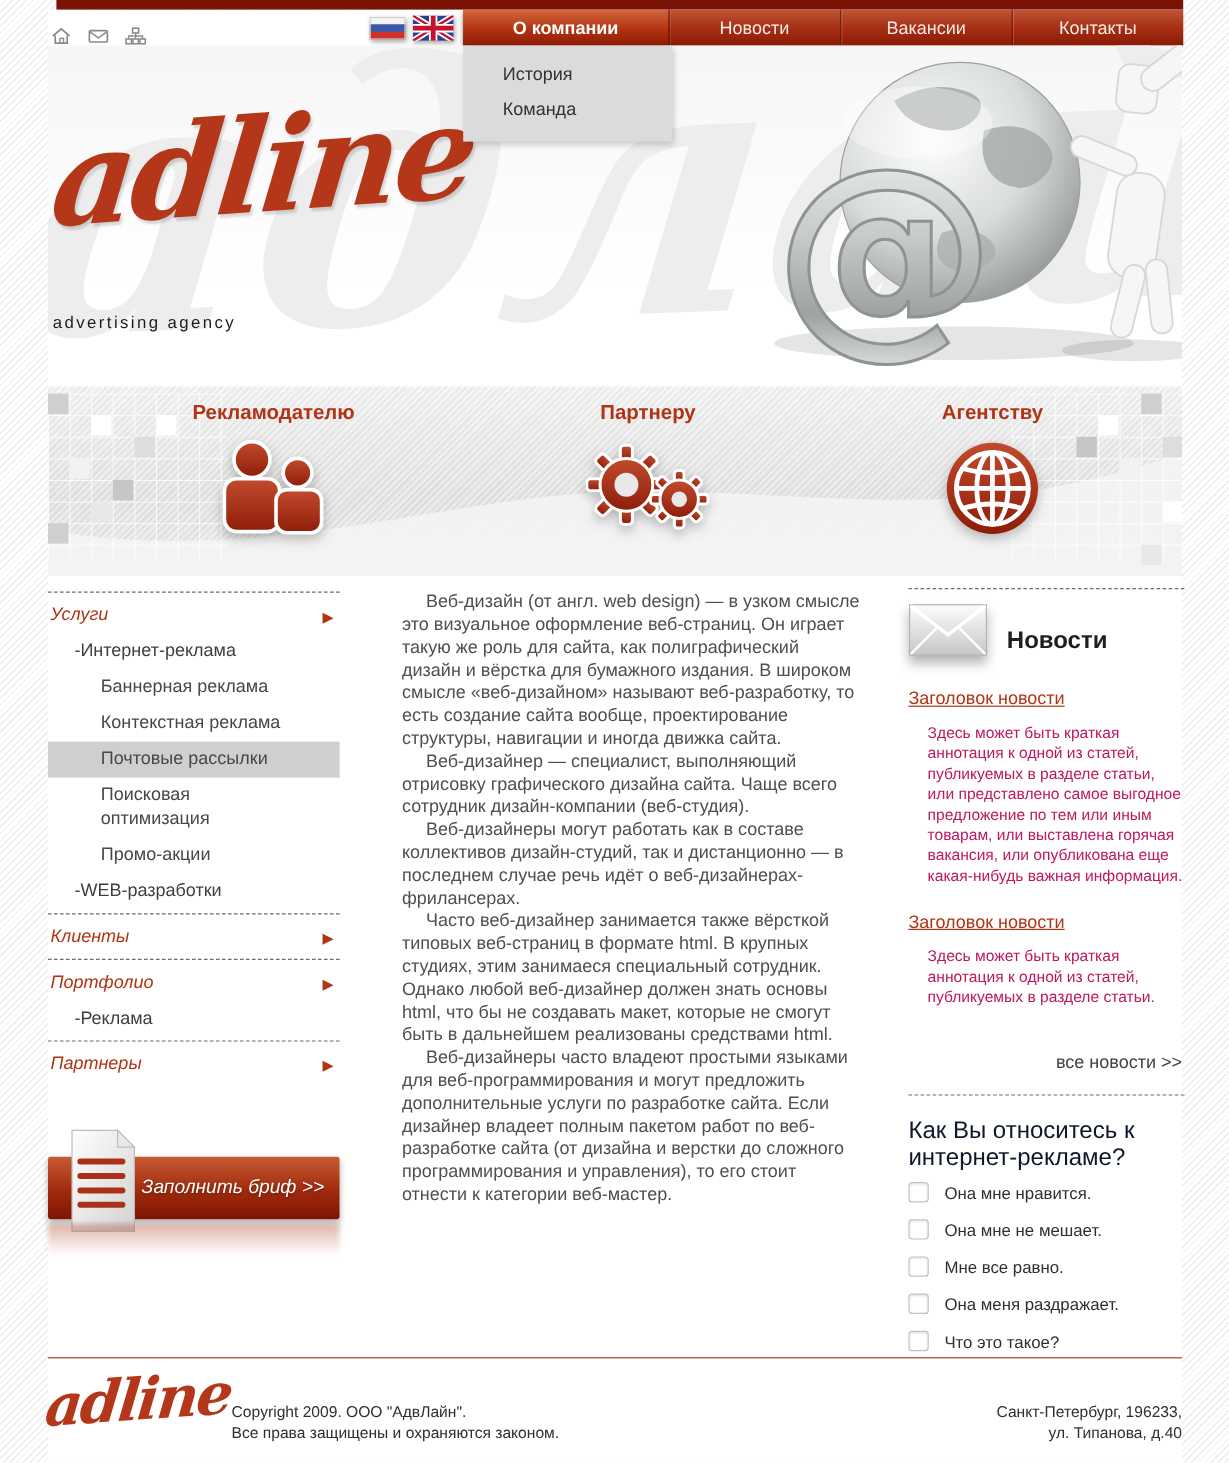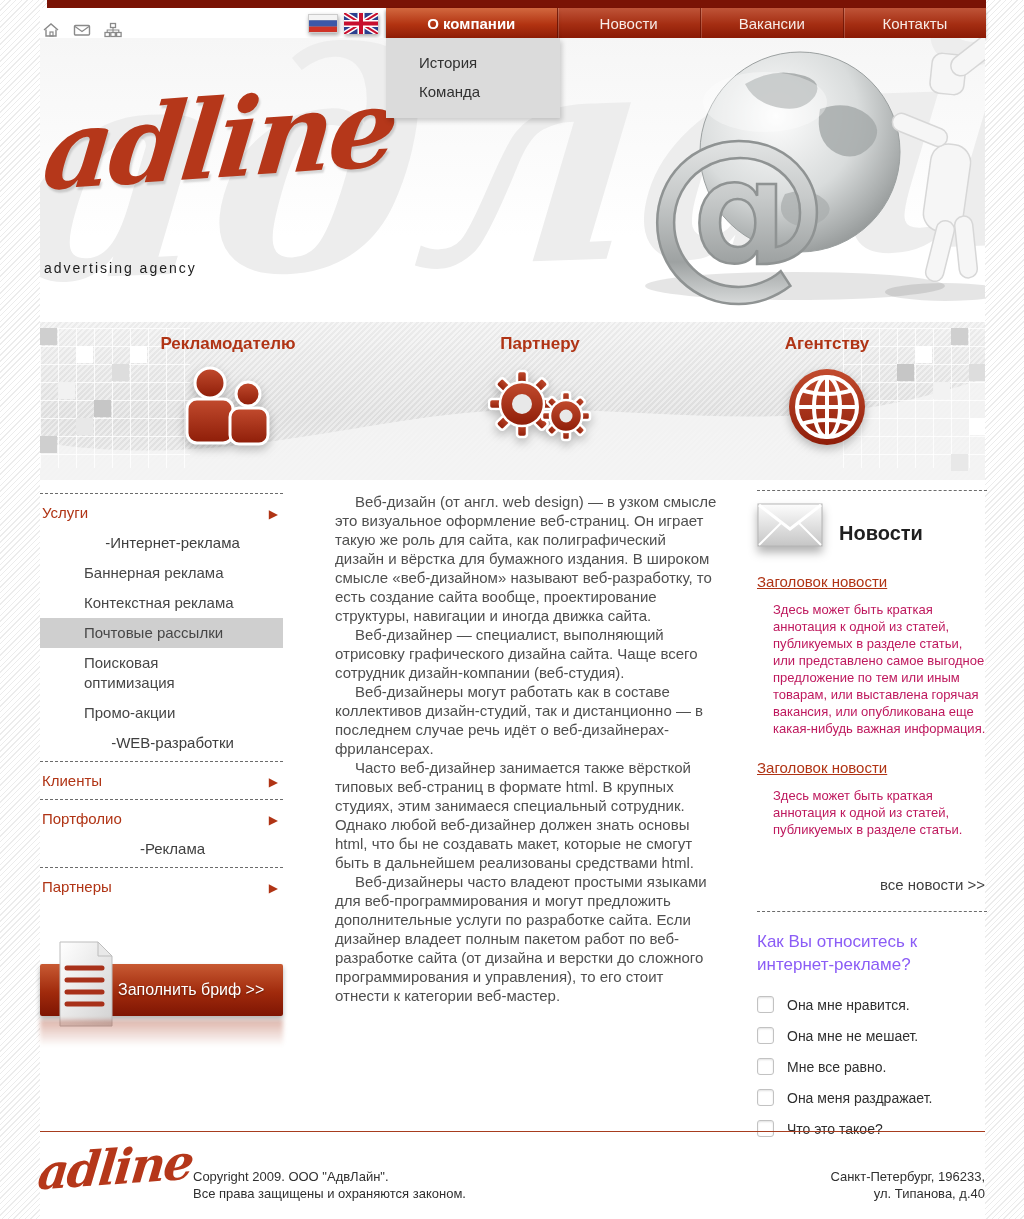--- a/index.html
+++ b/index.html
@@ -70,31 +70,31 @@
   .mosaic i:nth-child(6){ background:#ffffff; } .mosaic i:nth-child(7){ background:#e8e8e8; }
   .banner-item { position:absolute; top:12px; width:220px; text-align:center; cursor:pointer; }
   .banner-item h3 { color:#b03415; font-size:17px; font-weight:bold; margin-bottom:12px; }
   .banner-item .bicon { display:inline-block; filter:drop-shadow(0 4px 5px rgba(0,0,0,.25)); }
 
   
   .sidebar { position:absolute; left:40px; top:490px; width:243px; font-size:15px; }
   .side-item { position:relative; display:block; padding:5px 0; min-height:30px;
                color:#3f3f3f; cursor:pointer; }
   .side-item .lbl { white-space:pre-line; line-height:20px; display:block; }
-  .t-section { color:#b03415; padding-left:2px; }
-  .t-sub { padding-left:22px;text-align:center; }
+  .t-section { color:#b03415; padding-left:2px;font-style:italic; }
+  .t-sub { padding-left:22px; }
   .t-subsub { padding-left:44px; color:#474747; }
   .side-item.active { background:#cfcfcf; }
   .side-item .arrow { display:none; position:absolute; right:5px; top:9px;
                       color:#b03415; font-size:12px; }
   .side-item.has-arrow .arrow { display:block; }
   .side-item.divider-before { border-top:1px dashed #6b6b6b; margin-top:3px; padding-top:9px; }
   .side-item.divider-before .arrow { top:13px; }
 
-  .brief { position:absolute; left:40px; top:938px; width:206px; height:120px; cursor:pointer; }
+  .brief { position:absolute; left:40px; top:938px; width:206px; height:120px; cursor:pointer;font-style:italic; }
   .brief-bar { position:absolute; left:0; top:26px; width:243px; height:52px; border-radius:2px;
                background:linear-gradient(#c85a33,#a02a0c 55%,#7e1503);
                box-shadow:0 3px 5px rgba(0,0,0,.3); }
   .brief-bar span { position:absolute; left:78px; top:17px; color:#ffffff; font-size:16px;
                     text-shadow:0 1px 2px rgba(0,0,0,.4); }
   .brief-doc { position:absolute; left:14px; top:0; }
   .brief-reflection { position:absolute; left:0; top:82px; width:243px; height:26px;
       background:linear-gradient(rgba(160,42,12,.35),rgba(160,42,12,0)); filter:blur(2px); }
 
   .article { position:absolute; left:335px; top:492px; width:382px; color:#4f4f4f;
@@ -105,22 +105,22 @@
   .newscol .top-dash { border-top:1px dashed #6b6b6b; margin-bottom:12px; }
   .news-head { display:flex; align-items:flex-end; gap:16px; margin-bottom:22px; }
   .news-head h2 { font-size:20px; color:#1f1f1f; padding-bottom:6px; }
   .env-wrap { filter:drop-shadow(0 6px 5px rgba(0,0,0,.3)); }
   .news-item { margin-bottom:22px; }
   .news-item a.title { color:#b03415; font-size:15px; text-decoration:underline; cursor:pointer; }
   .news-item .body { margin:10px 0 0 16px; font-size:13px; line-height:17px; color:#be185d; }
   .all-news { display:block; text-align:right; color:#404040; font-size:15px;
               text-decoration:none; margin:38px 2px 18px 0; cursor:pointer; }
   .poll { border-top:1px dashed #6b6b6b; padding-top:18px; }
-  .poll h3 { color:#8b5cf6; font-size:17px; font-weight:normal; line-height:23px;
-             margin-bottom:20px; width:210px; }
+  .poll h3 { color:#0f172a; font-size:20px; font-weight:normal; line-height:23px;
+             margin-bottom:8px; width:210px; }
   .poll-option { display:flex; align-items:center; gap:13px; margin-bottom:14px; }
   .poll-option input { appearance:none; -webkit-appearance:none; width:17px; height:17px;
       border:1px solid #c2c2c2; border-radius:3px; background:#ffffff;
       box-shadow:inset 0 1px 2px rgba(0,0,0,.12); cursor:pointer; flex:none; }
   .poll-option label { font-size:14px; color:#2f2f2f; }
 
   
   .footer-line { position:absolute; left:40px; top:1131px; width:945px; height:0;
                  border-top:1px solid #a73c1e; }
   .footer-logo { position:absolute; left:38px; top:1139px; font-family:"DejaVu Serif",serif;

